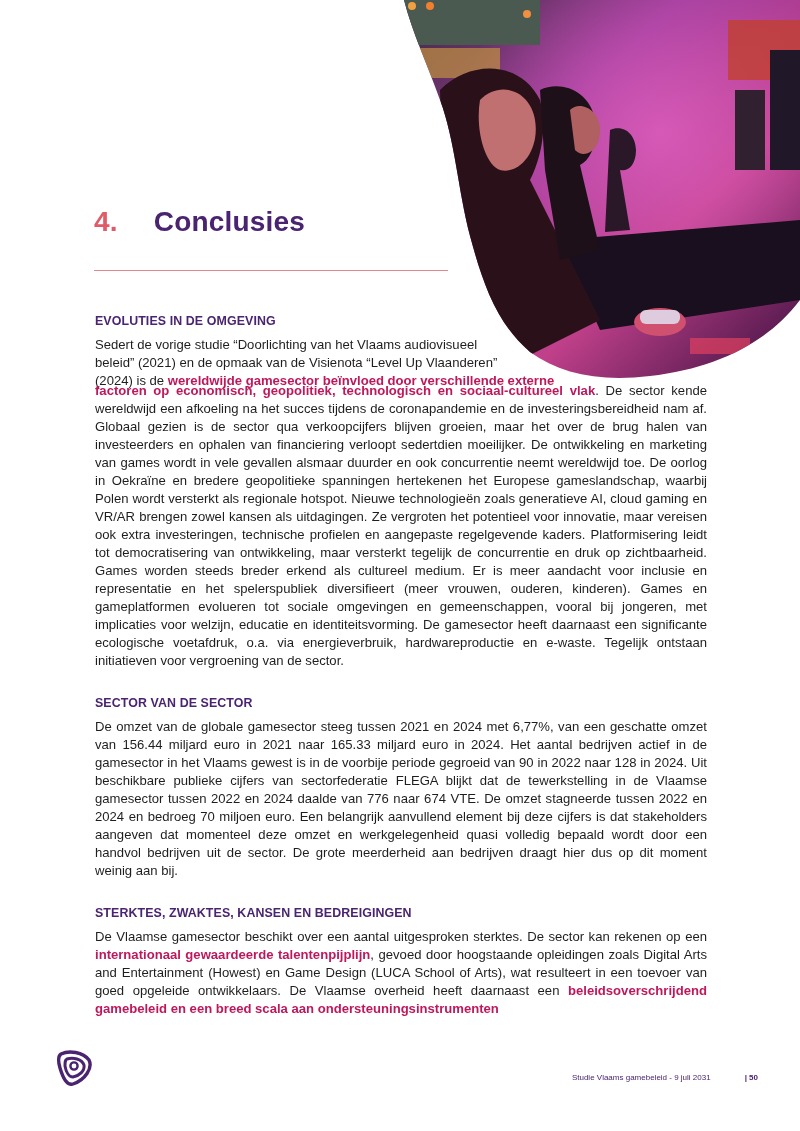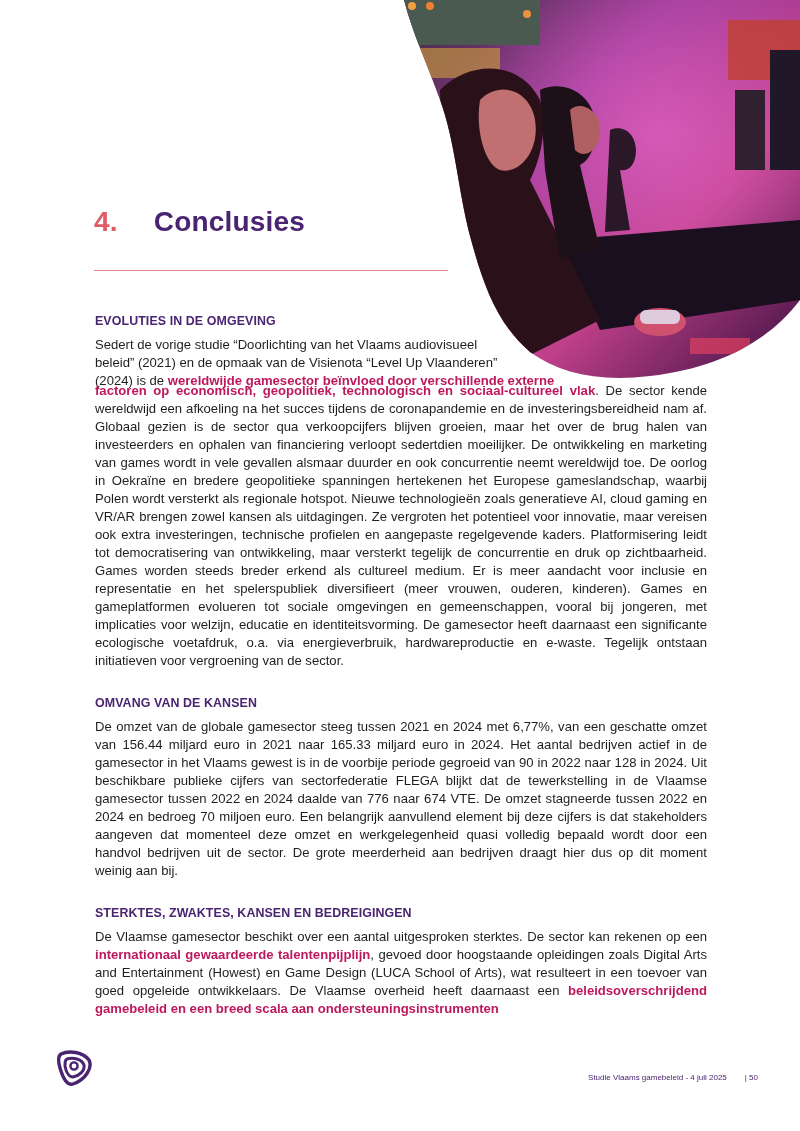--- a/index.html
+++ b/index.html
@@ -21,21 +21,21 @@
                     font-size: 12.4px; font-weight: bold; color: #4a2470; letter-spacing: 0.1px; }
 
     .para { position: absolute; left: 95px; width: 612px; margin: 0;
             font-size: 13.1px; line-height: 18px; text-align: justify; color: #1e1e1e; }
     .para b { font-weight: bold; color: #be185d; }
     .narrow { width: 470px; text-align: left; }
 
     .footer-logo { position: absolute; left: 55px; top: 1048px; width: 38px; height: 38px; }
     .footer-text { position: absolute; right: 42px; top: 1073px; font-size: 8px;
                    color: #4a2470; font-family: "Liberation Sans Narrow","Liberation Sans", sans-serif; }
-    .footer-text .page { margin-left: 18px; font-weight: normal; }
+    .footer-text .page { margin-left: 34px; font-weight: bold; }
   </style>
 </head>
 <body>
 
 <div class="hero">
   <svg width="800" height="380" viewBox="0 0 800 380" xmlns="http://www.w3.org/2000/svg">
     <defs>
       <clipPath id="blob">
         <path d="M404 0 L800 0 L800 300 C770 340 720 368 650 376 C600 382 560 374 530 352 C495 322 482 280 470 236 C458 190 455 140 440 100 C428 66 412 32 404 0 Z"></path>
       </clipPath>
@@ -89,30 +89,30 @@
 <h2 class="section-head" style="top:314px">EVOLUTIES IN DE OMGEVING</h2>
 <p class="para narrow" style="top:336px">
   <span>Sedert de vorige studie “Doorlichting van het Vlaams audiovisueel</span><br>
   <span>beleid” (2021) en de opmaak van de Visienota “Level Up Vlaanderen”</span><br>
   <span>(2024) is de </span><b>wereldwijde gamesector beïnvloed door verschillende externe</b>
 </p>
 <p class="para" style="top:382px">
   <b>factoren op economisch, geopolitiek, technologisch en sociaal-cultureel vlak</b><span>. De sector kende wereldwijd een afkoeling na het succes tijdens de coronapandemie en de investeringsbereidheid nam af. Globaal gezien is de sector qua verkoopcijfers blijven groeien, maar het over de brug halen van investeerders en ophalen van financiering verloopt sedertdien moeilijker. De ontwikkeling en marketing van games wordt in vele gevallen alsmaar duurder en ook concurrentie neemt wereldwijd toe. De oorlog in Oekraïne en bredere geopolitieke spanningen hertekenen het Europese gameslandschap, waarbij Polen wordt versterkt als regionale hotspot. Nieuwe technologieën zoals generatieve AI, cloud gaming en VR/AR brengen zowel kansen als uitdagingen. Ze vergroten het potentieel voor innovatie, maar vereisen ook extra investeringen, technische profielen en aangepaste regelgevende kaders. Platformisering leidt tot democratisering van ontwikkeling, maar versterkt tegelijk de concurrentie en druk op zichtbaarheid. Games worden steeds breder erkend als cultureel medium. Er is meer aandacht voor inclusie en representatie en het spelerspubliek diversifieert (meer vrouwen, ouderen, kinderen). Games en gameplatformen evolueren tot sociale omgevingen en gemeenschappen, vooral bij jongeren, met implicaties voor welzijn, educatie en identiteitsvorming. De gamesector heeft daarnaast een significante ecologische voetafdruk, o.a. via energieverbruik, hardwareproductie en e-waste. Tegelijk ontstaan initiatieven voor vergroening van de sector.</span>
 </p>
 
-<h2 class="section-head" style="top:696px">OMVANG VAN DE KANSEN</h2>
+<h2 class="section-head" style="top:696px">SECTOR VAN DE SECTOR</h2>
 <p class="para" style="top:718px">De omzet van de globale gamesector steeg tussen 2021 en 2024 met 6,77%, van een geschatte omzet van 156.44 miljard euro in 2021 naar 165.33 miljard euro in 2024. Het aantal bedrijven actief in de gamesector in het Vlaams gewest is in de voorbije periode gegroeid van 90 in 2022 naar 128 in 2024. Uit beschikbare publieke cijfers van sectorfederatie FLEGA blijkt dat de tewerkstelling in de Vlaamse gamesector tussen 2022 en 2024 daalde van 776 naar 674 VTE. De omzet stagneerde tussen 2022 en 2024 en bedroeg 70 miljoen euro. Een belangrijk aanvullend element bij deze cijfers is dat stakeholders aangeven dat momenteel deze omzet en werkgelegenheid quasi volledig bepaald wordt door een handvol bedrijven  uit de sector. De grote meerderheid aan bedrijven draagt hier dus op dit moment weinig aan bij.</p>
 
 <h2 class="section-head" style="top:906px">STERKTES, ZWAKTES, KANSEN EN BEDREIGINGEN</h2>
 <p class="para" style="top:928px">
   <span>De Vlaamse gamesector beschikt over een aantal uitgesproken sterktes. De sector kan rekenen op een </span><b>internationaal gewaardeerde talentenpijplijn</b><span>, gevoed door hoogstaande opleidingen zoals Digital Arts and Entertainment (Howest) en Game Design (LUCA School of Arts), wat resulteert in een toevoer van goed opgeleide ontwikkelaars. De Vlaamse overheid heeft daarnaast een </span><b>beleidsoverschrijdend gamebeleid en een breed scala aan ondersteuningsinstrumenten</b>
 </p>
 
 <div class="footer-logo">
   <svg width="38" height="38" viewBox="0 0 38 38" xmlns="http://www.w3.org/2000/svg">
     <path d="M6 6 C14 2 28 4 34 12 C38 20 30 32 18 36 C12 38 8 30 5 20 C3 13 3 8 6 6 Z" fill="none" stroke="#4a2470" stroke-width="3.4"></path>
     <path d="M12 11 C18 9 27 11 29 17 C30 23 24 28 18 29 C14 29 11 24 10 18 C10 14 10 12 12 11 Z" fill="none" stroke="#4a2470" stroke-width="3"></path>
     <circle cx="19" cy="18" r="3.6" fill="none" stroke="#4a2470" stroke-width="2.4"></circle>
   </svg>
 </div>
 <div class="footer-text">
-  <span>Studie Vlaams gamebeleid - 4 juli 2025</span><span class="page">| 50</span>
+  <span>Studie Vlaams gamebeleid - 9 juli 2031</span><span class="page">| 50</span>
 </div>
 
 </body></html>

